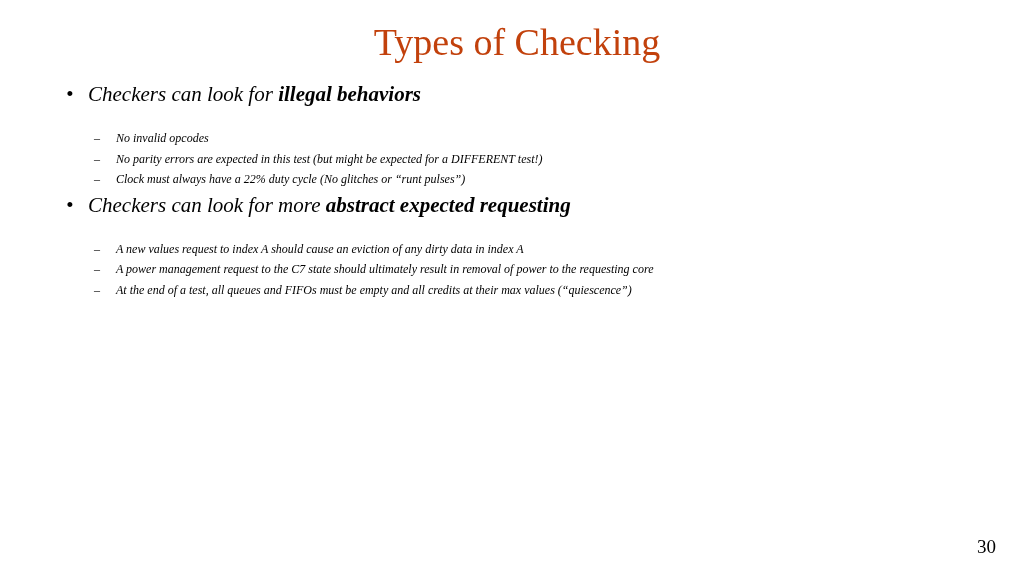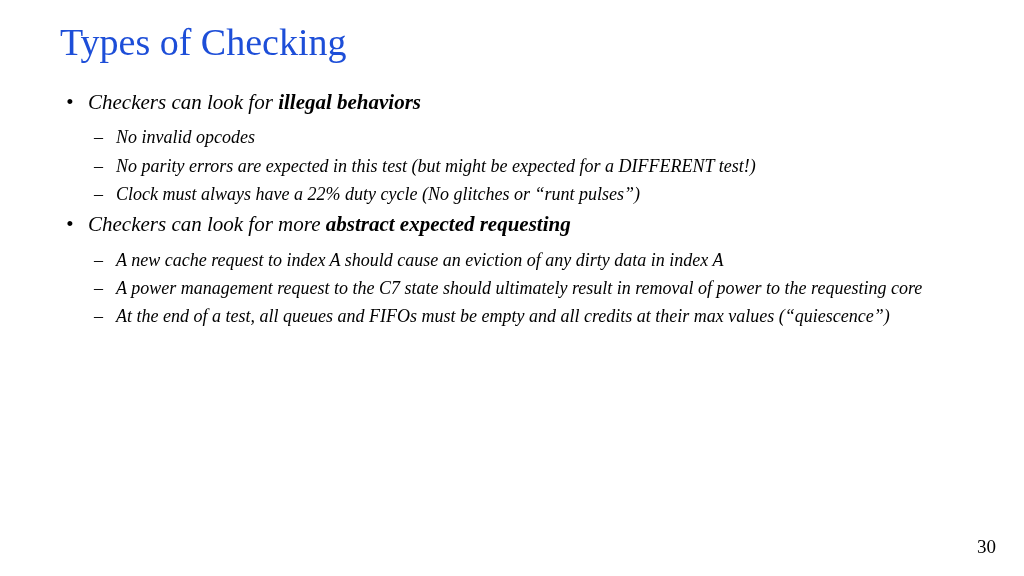--- a/index.html
+++ b/index.html
@@ -8,22 +8,23 @@
       height: 576px;
       background: #ffffff;
       font-family: "Times New Roman", Times, serif;
       color: #000000;
       position: relative;
       padding: 20px 50px 20px 60px;
     }
     .title {
       font-size: 38px;
       font-weight: normal;
-      color: #1d4ed8;
-      margin-bottom: 24px;
+      color: #c2410c;
+      text-align: center;
+      margin-bottom: 16px;
     }
     .content {
       font-size: 21px;
       line-height: 1.35;
     }
     ul.level1 {
       list-style: none;
       padding-left: 0;
       font-style: italic;
     }
@@ -35,22 +36,22 @@
     ul.level1 > li::before {
       content: "•";
       position: absolute;
       left: 6px;
       top: 0;
       font-size: 21px;
     }
     ul.level2 {
       list-style: none;
       padding-left: 0;
-      margin-top: 9px;
-      font-size: 18px;
+      margin-top: 22px;
+      font-size: 12px;
     }
     ul.level2 > li {
       position: relative;
       padding-left: 28px;
       margin-bottom: 4px;
     }
     ul.level2 > li::before {
       content: "–";
       position: absolute;
       left: 6px;
@@ -76,21 +77,21 @@
       <span>Checkers can look for </span><span class="bold">illegal behaviors</span><span></span>
       <ul class="level2">
         <li>No invalid opcodes</li>
         <li>No parity errors are expected in this test (but might be expected for a DIFFERENT test!)</li>
         <li>Clock must always have a 22% duty cycle (No glitches or “runt pulses”)</li>
       </ul>
     </li>
     <li>
       <span>Checkers can look for more </span><span class="bold">abstract expected requesting</span><span></span>
       <ul class="level2">
-        <li>A new cache request to index A should cause an eviction of any dirty data in index A</li>
+        <li>A new values request to index A should cause an eviction of any dirty data in index A</li>
         <li>A power management request to the C7 state should ultimately result in removal of power to the requesting core</li>
         <li>At the end of a test, all queues and FIFOs must be empty and all credits at their max values (“quiescence”)</li>
       </ul>
     </li>
   </ul>
 </div>
 
 <div class="page-number">30</div>
 
 </body></html>

